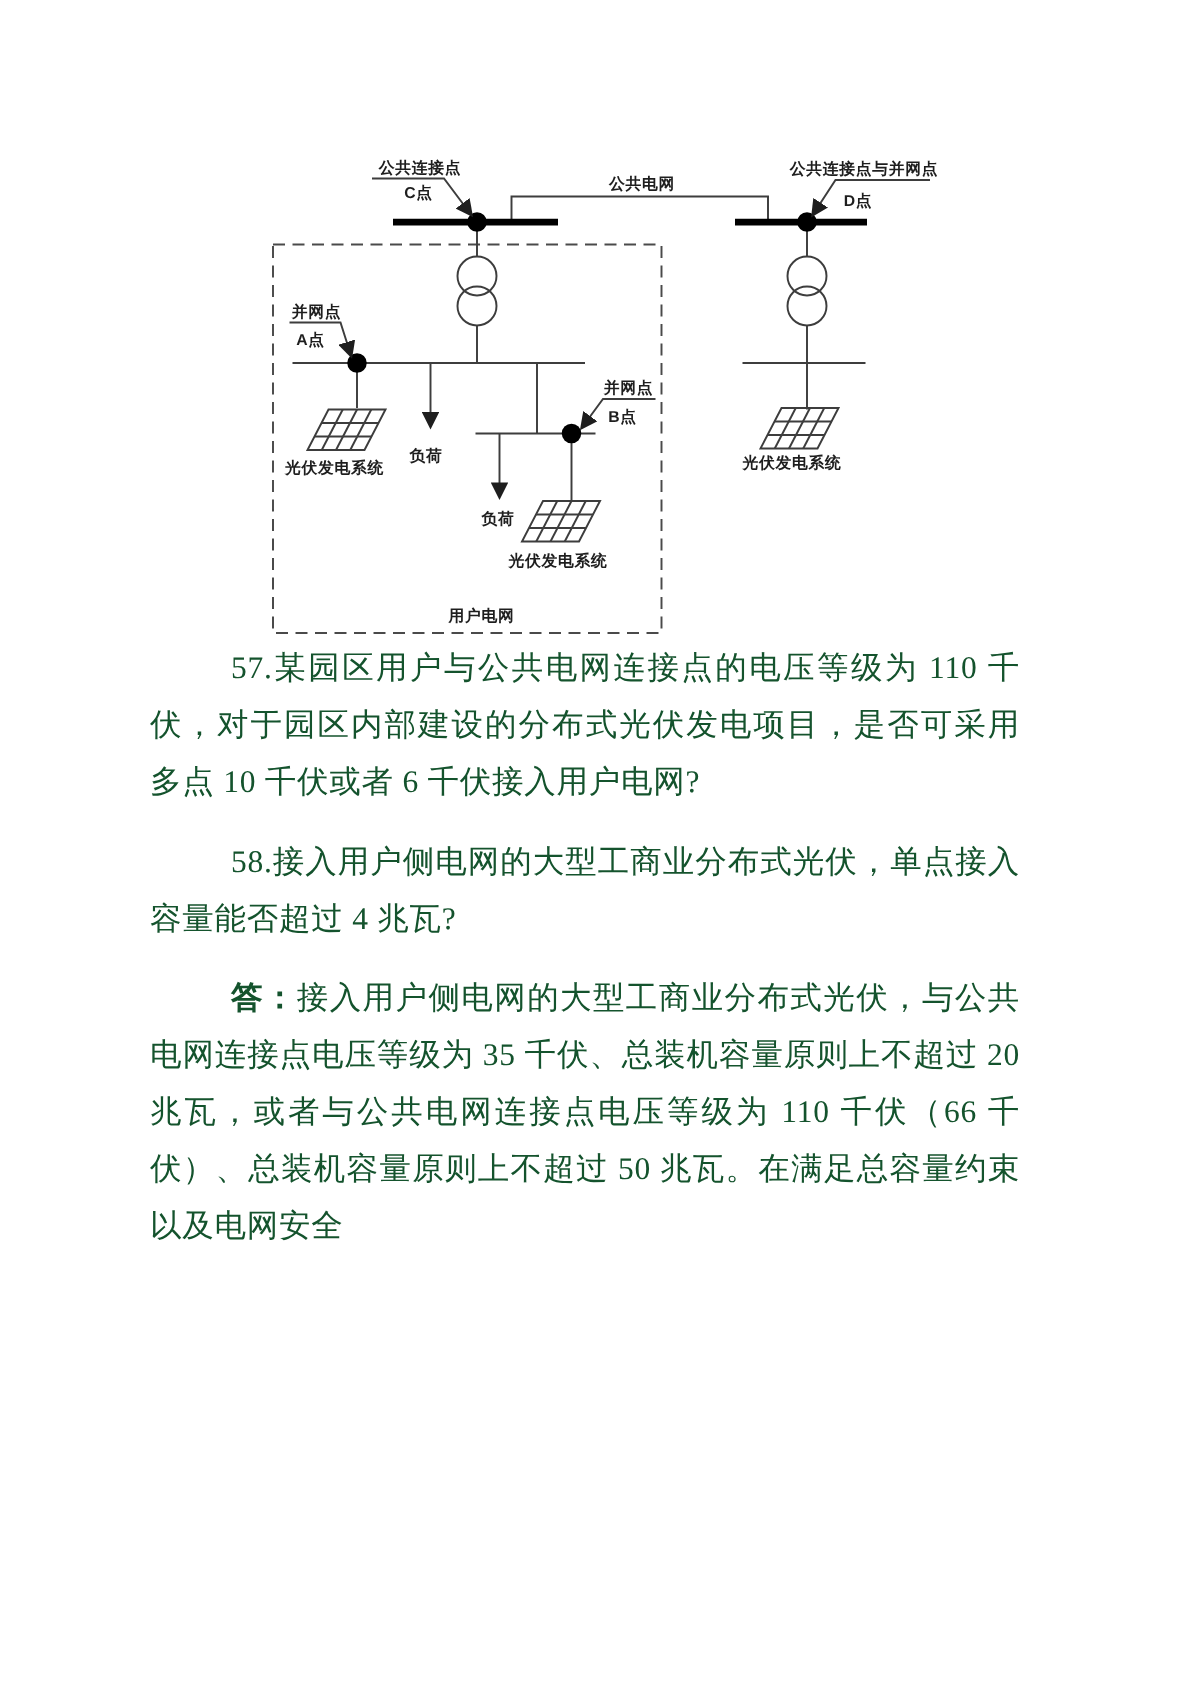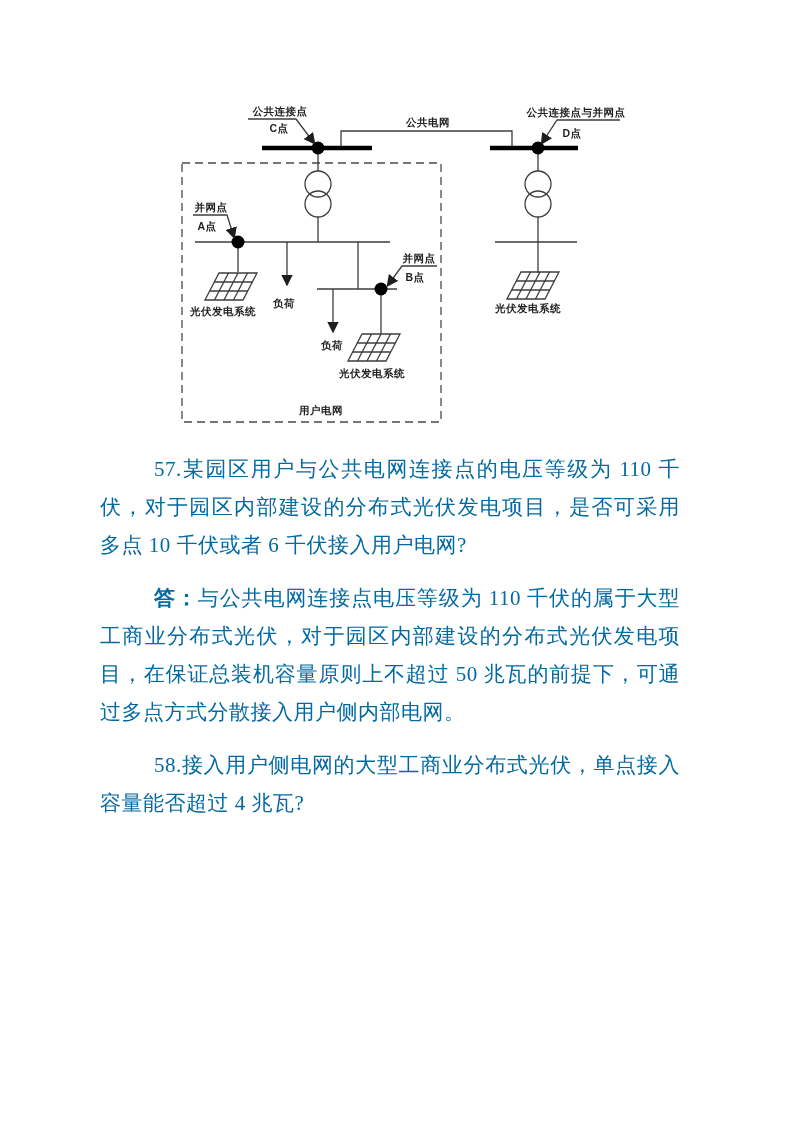--- a/index.html
+++ b/index.html
@@ -19,23 +19,23 @@
   .dlabel {
     font-family: "Liberation Sans", "DejaVu Sans", sans-serif;
     font-size: 10.5px;
     font-weight: 600;
     fill: #1e1e1e;
     letter-spacing: 0.5px;
   }
   .textblock {
     position: absolute;
     left: 100px;
-    top: 450px;
+    top: 426px;
     width: 580px;
-    color: #0369a1;
+    color: #14532d;
   }
   .para {
     margin: 0 0 15px 0;
     font-size: 21px;
     line-height: 38px;
     letter-spacing: 0.5px;
     text-align: justify;
     text-justify: inter-character;
     text-indent: 54px;
   }
@@ -144,19 +144,19 @@
     <text class="dlabel" x="284" y="307" text-anchor="middle">负荷</text>
     <text class="dlabel" x="332" y="349" text-anchor="middle">负荷</text>
     <text class="dlabel" x="223" y="315" text-anchor="middle">光伏发电系统</text>
     <text class="dlabel" x="372" y="377" text-anchor="middle">光伏发电系统</text>
     <text class="dlabel" x="528" y="312" text-anchor="middle">光伏发电系统</text>
     <text class="dlabel" x="321" y="414" text-anchor="middle">用户电网</text>
   </svg>
 
   <div class="textblock">
     <p class="para"><span>57.某园区用户与公共电网连接点的电压等级为 110 千伏，对于园区内部建设的分布式光伏发电项目，是否可采用多点 10 千伏或者 6 千伏接入用户电网?</span></p>
-    <p class="para"><span class="bold">答：</span><span>与公共电网连接点电压等级为 110 千伏的属于大型工商业分布式光伏，对于园区内部建设的分布式光伏发电项目，在保证总装机容量原则上不超过 50 兆瓦的前提下，可通过多点方式分散接入用户侧内部电网。</span></p>
     <p class="para"><span>58.接入用户侧电网的大型工商业分布式光伏，单点接入容量能否超过 4 兆瓦?</span></p>
+    <p class="para"><span class="bold">答：</span><span>接入用户侧电网的大型工商业分布式光伏，与公共电网连接点电压等级为 35 千伏、总装机容量原则上不超过 20 兆瓦，或者与公共电网连接点电压等级为 110 千伏（66 千伏）、总装机容量原则上不超过 50 兆瓦。在满足总容量约束以及电网安全</span></p>
   </div>
 
   <div class="pagenum">18</div>
 
 </div>
 
 </body></html>

